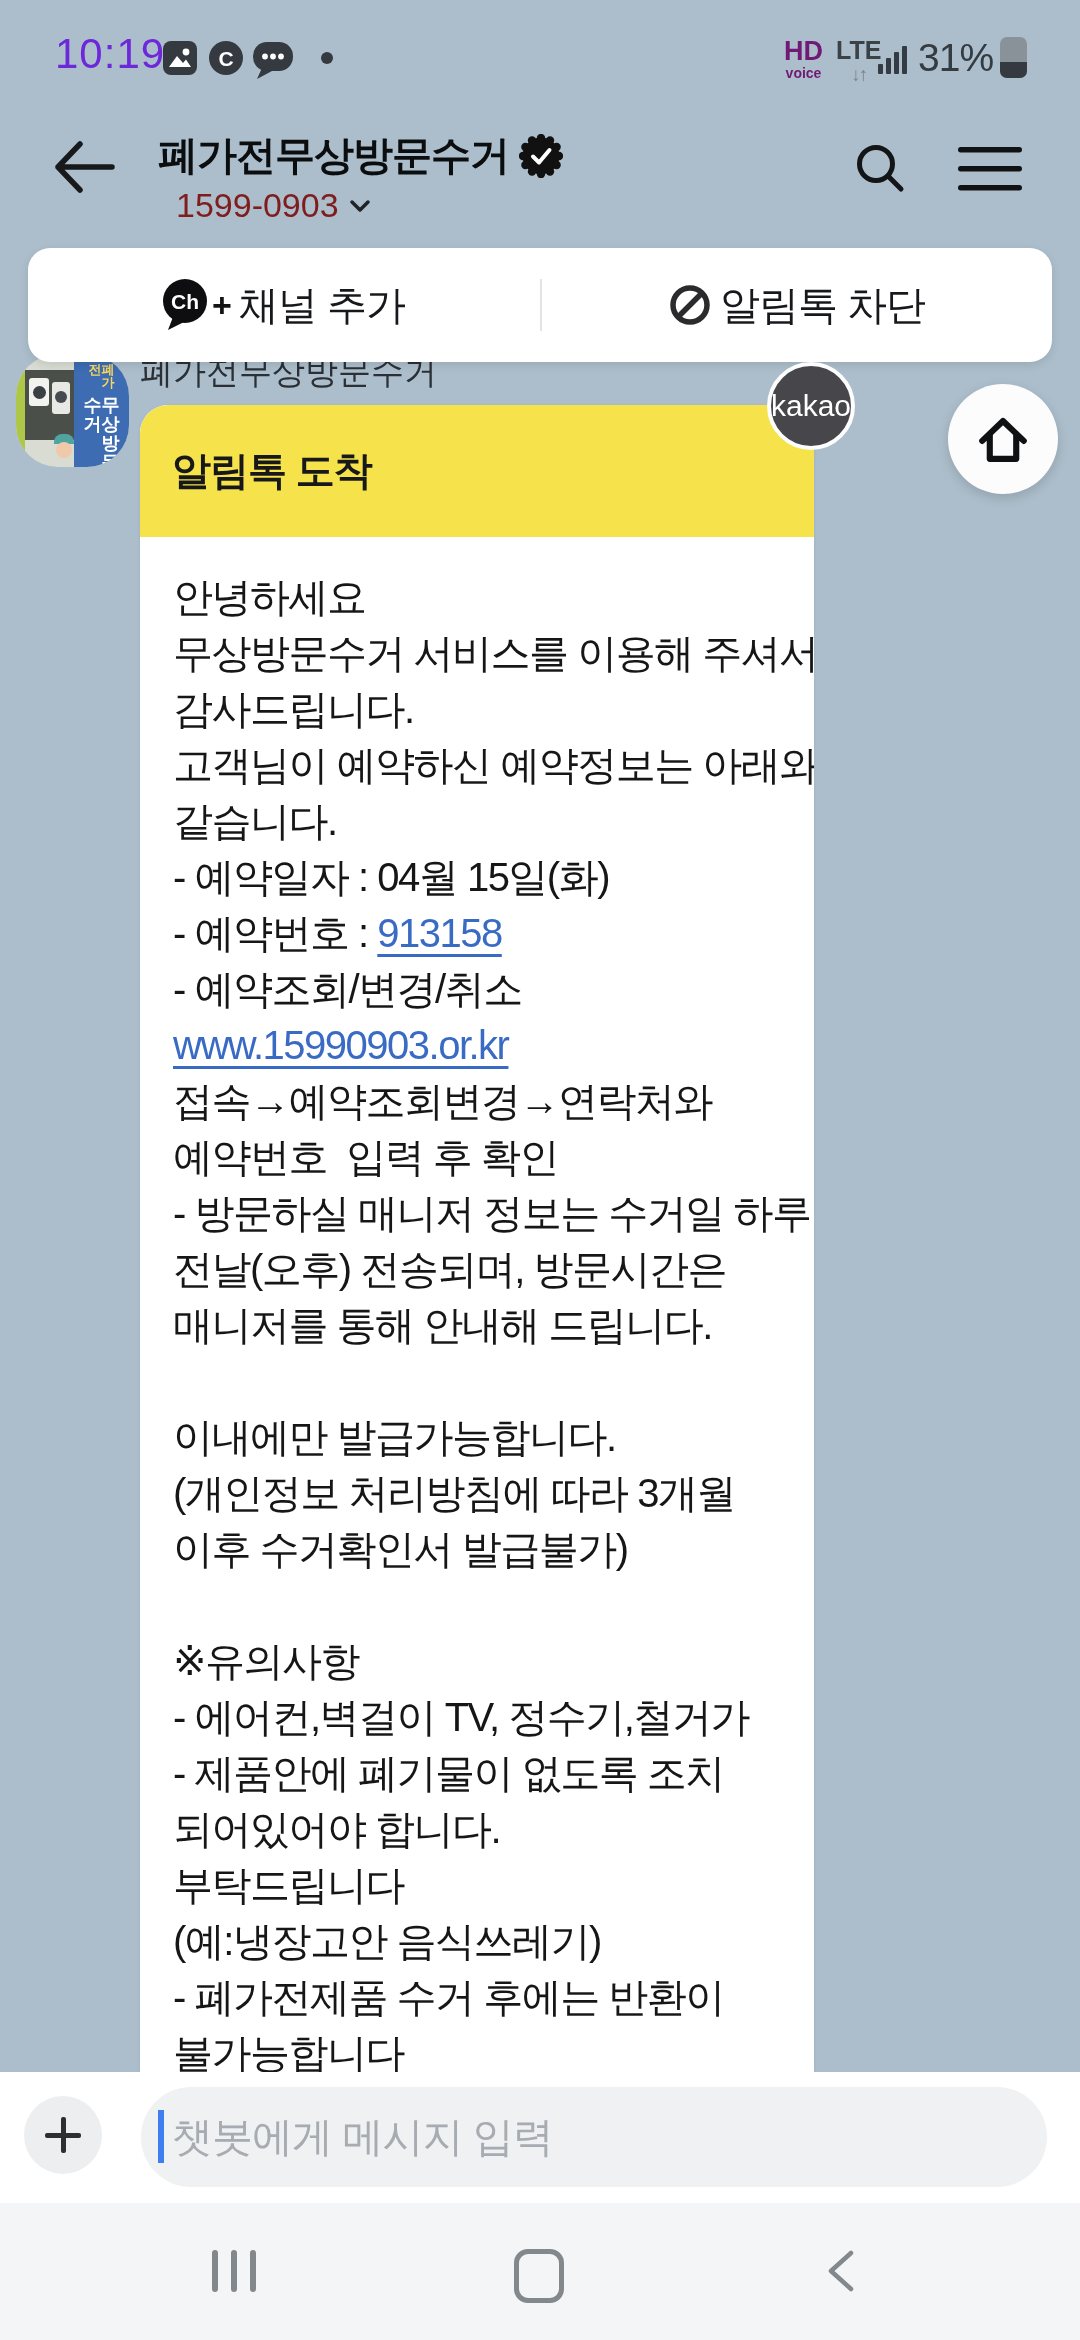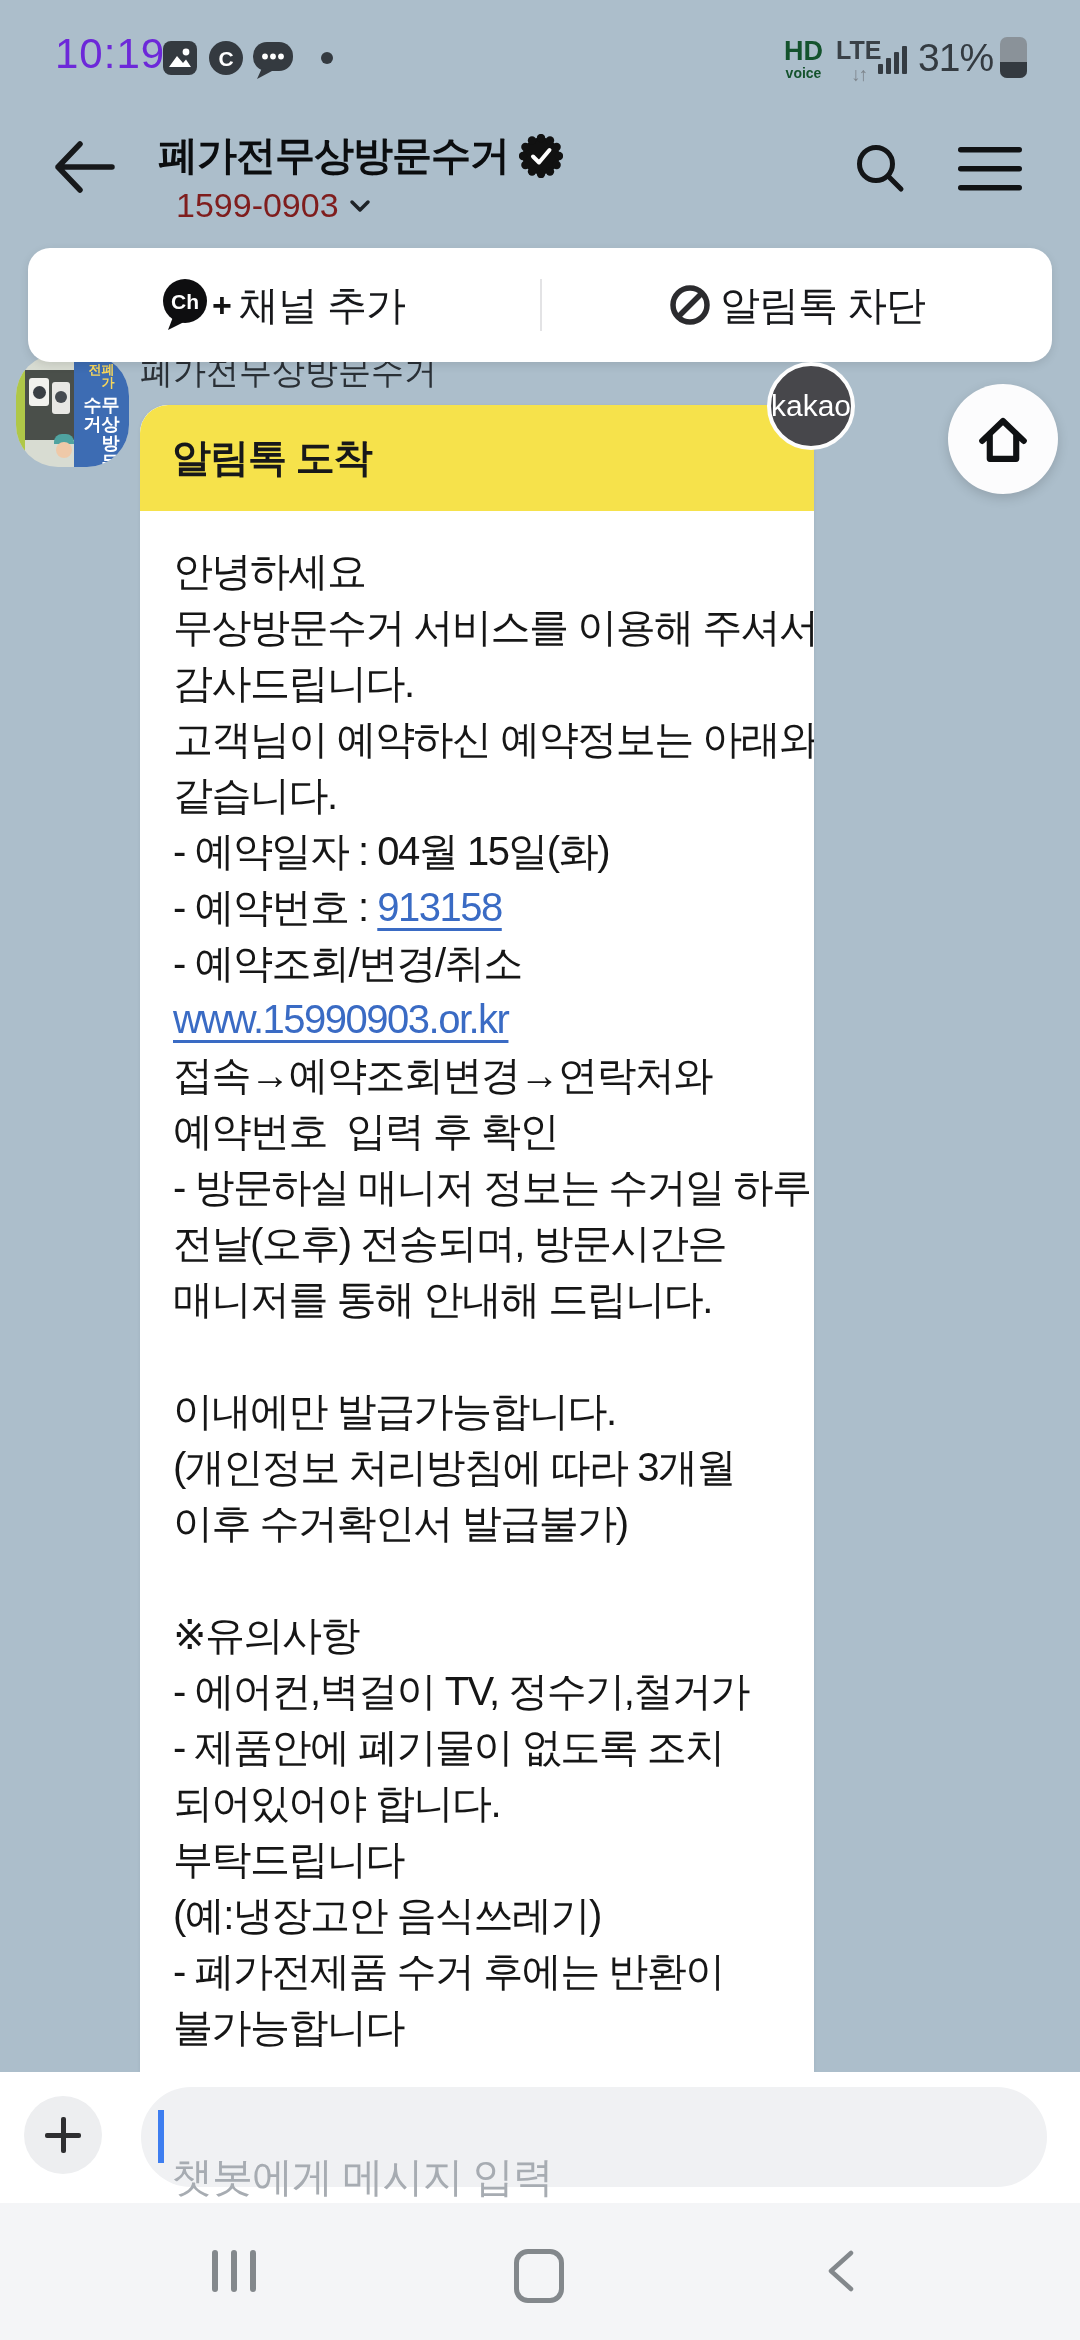--- a/index.html
+++ b/index.html
@@ -8,21 +8,21 @@
     background:#ACBECB;
     font-family:"Liberation Sans","DejaVu Sans",sans-serif;
     -webkit-font-smoothing:antialiased;
   }
   .abs{position:absolute;}
 
   
   .sb-time{left:55px;top:30px;font-size:42px;font-weight:500;color:#6d28d9;letter-spacing:1px;}
   .sb-ic{display:block;}
   .sb-dot{left:321px;top:52px;width:12px;height:12px;border-radius:50%;background:#343A40;}
-  .hd-block{left:784px;top:38px;text-align:center;color:#14532d;line-height:1;}
+  .hd-block{left:784px;top:38px;text-align:center;color:#701a75;line-height:1;}
   .hd-main{font-size:27px;font-weight:800;}
   .hd-sub{font-size:14px;font-weight:600;margin-top:1px;}
   .lte-block{left:836px;top:38px;text-align:center;line-height:1;}
   .lte-main{font-size:25px;font-weight:800;color:#3A4147;}
   .lte-arrows{font-size:19px;color:#7E868D;margin-top:2px;letter-spacing:-2px;}
   .signal{left:878px;top:44px;width:34px;height:30px;display:flex;align-items:flex-end;gap:3px;}
   .signal i{display:block;width:5px;background:#343B42;border-radius:1px;}
   .batt-pct{left:918px;top:36px;font-size:39px;color:#343B41;letter-spacing:-1px;}
   .battery{left:1000px;top:37px;width:27px;height:41px;border-radius:7px;background:#8A9299;overflow:hidden;}
   .battery i{position:absolute;left:0;bottom:0;width:100%;height:16px;background:#343A40;}
@@ -59,36 +59,36 @@
   .kakao-badge{left:767px;top:362px;width:80px;height:80px;border-radius:50%;background:#47474B;border:4px solid #FDFDFD;
     display:flex;align-items:center;justify-content:center;z-index:6;}
   .kakao-badge span{color:#fff;font-size:30px;letter-spacing:0;}
 
   .home-fab{left:948px;top:384px;width:110px;height:110px;border-radius:50%;background:#FCFCFD;
     box-shadow:0 4px 12px rgba(0,0,0,.15);display:flex;align-items:center;justify-content:center;z-index:7;cursor:pointer;}
 
   
   .msg-card{left:140px;top:405px;width:674px;height:1667px;background:#fff;border-radius:28px 28px 0 0;z-index:1;overflow:hidden;
     box-shadow:0 1px 4px rgba(0,0,0,.06);}
-  .msg-yellow{height:106px;background:#F6E24B;border-radius:28px 28px 0 0;display:flex;align-items:center;}
+  .msg-yellow{height:132px;background:#F6E24B;border-radius:28px 28px 0 0;display:flex;align-items:center;}
   .msg-yellow-label{font-size:39px;font-weight:800;color:#17181A;margin-left:32px;letter-spacing:-1px;}
   .msg-body{padding:32px 30px 0 33px;}
   .msg-line{font-size:40px;line-height:56px;color:#161616;white-space:pre;letter-spacing:-1.5px;}
   .msg-link{color:#3A6BC4;text-decoration:underline;text-decoration-thickness:3px;text-underline-offset:7px;cursor:pointer;}
 
   
   .composer{left:0;top:2072px;width:1080px;height:131px;background:#FFFFFF;z-index:10;}
   .plus-btn{left:24px;top:2096px;width:78px;height:78px;border-radius:50%;background:#EDEEF0;z-index:11;cursor:pointer;}
   .plus-btn i{position:absolute;background:#2F2F31;border-radius:2px;}
   .plus-h{left:21px;top:37px;width:36px;height:5px;}
   .plus-v{left:37px;top:21px;width:5px;height:36px;}
   .input-pill{left:141px;top:2087px;width:906px;height:100px;border-radius:50px;background:#F0F1F3;z-index:11;}
   .caret{left:158px;top:2110px;width:6px;height:53px;background:#3E7EF0;z-index:13;}
   .composer-input{left:172px;top:2087px;width:820px;height:100px;border:none;outline:none;background:transparent;
-    font-size:41px;color:#0f172a;z-index:12;font-family:"Liberation Sans","DejaVu Sans",sans-serif;letter-spacing:-1px;padding:0;margin-top:40px;}
+    font-size:41px;color:#0f172a;z-index:12;font-family:"Liberation Sans","DejaVu Sans",sans-serif;letter-spacing:-1px;padding:0;}
   .composer-input::placeholder{color:#A7ACB2;opacity:1;}
 
   
   .navbar{left:0;top:2203px;width:1080px;height:137px;background:#F4F5F7;z-index:10;}
   .nav-recents{left:212px;top:2250px;display:flex;gap:13px;z-index:11;cursor:pointer;}
   .nav-recents i{display:block;width:6px;height:42px;background:#83888C;border-radius:3px;}
   .nav-home{left:514px;top:2249px;width:40px;height:44px;border:5px solid #83888C;border-radius:14px;z-index:11;cursor:pointer;}
   .nav-back{left:822px;top:2249px;z-index:11;cursor:pointer;}
 </style>
 </head>

